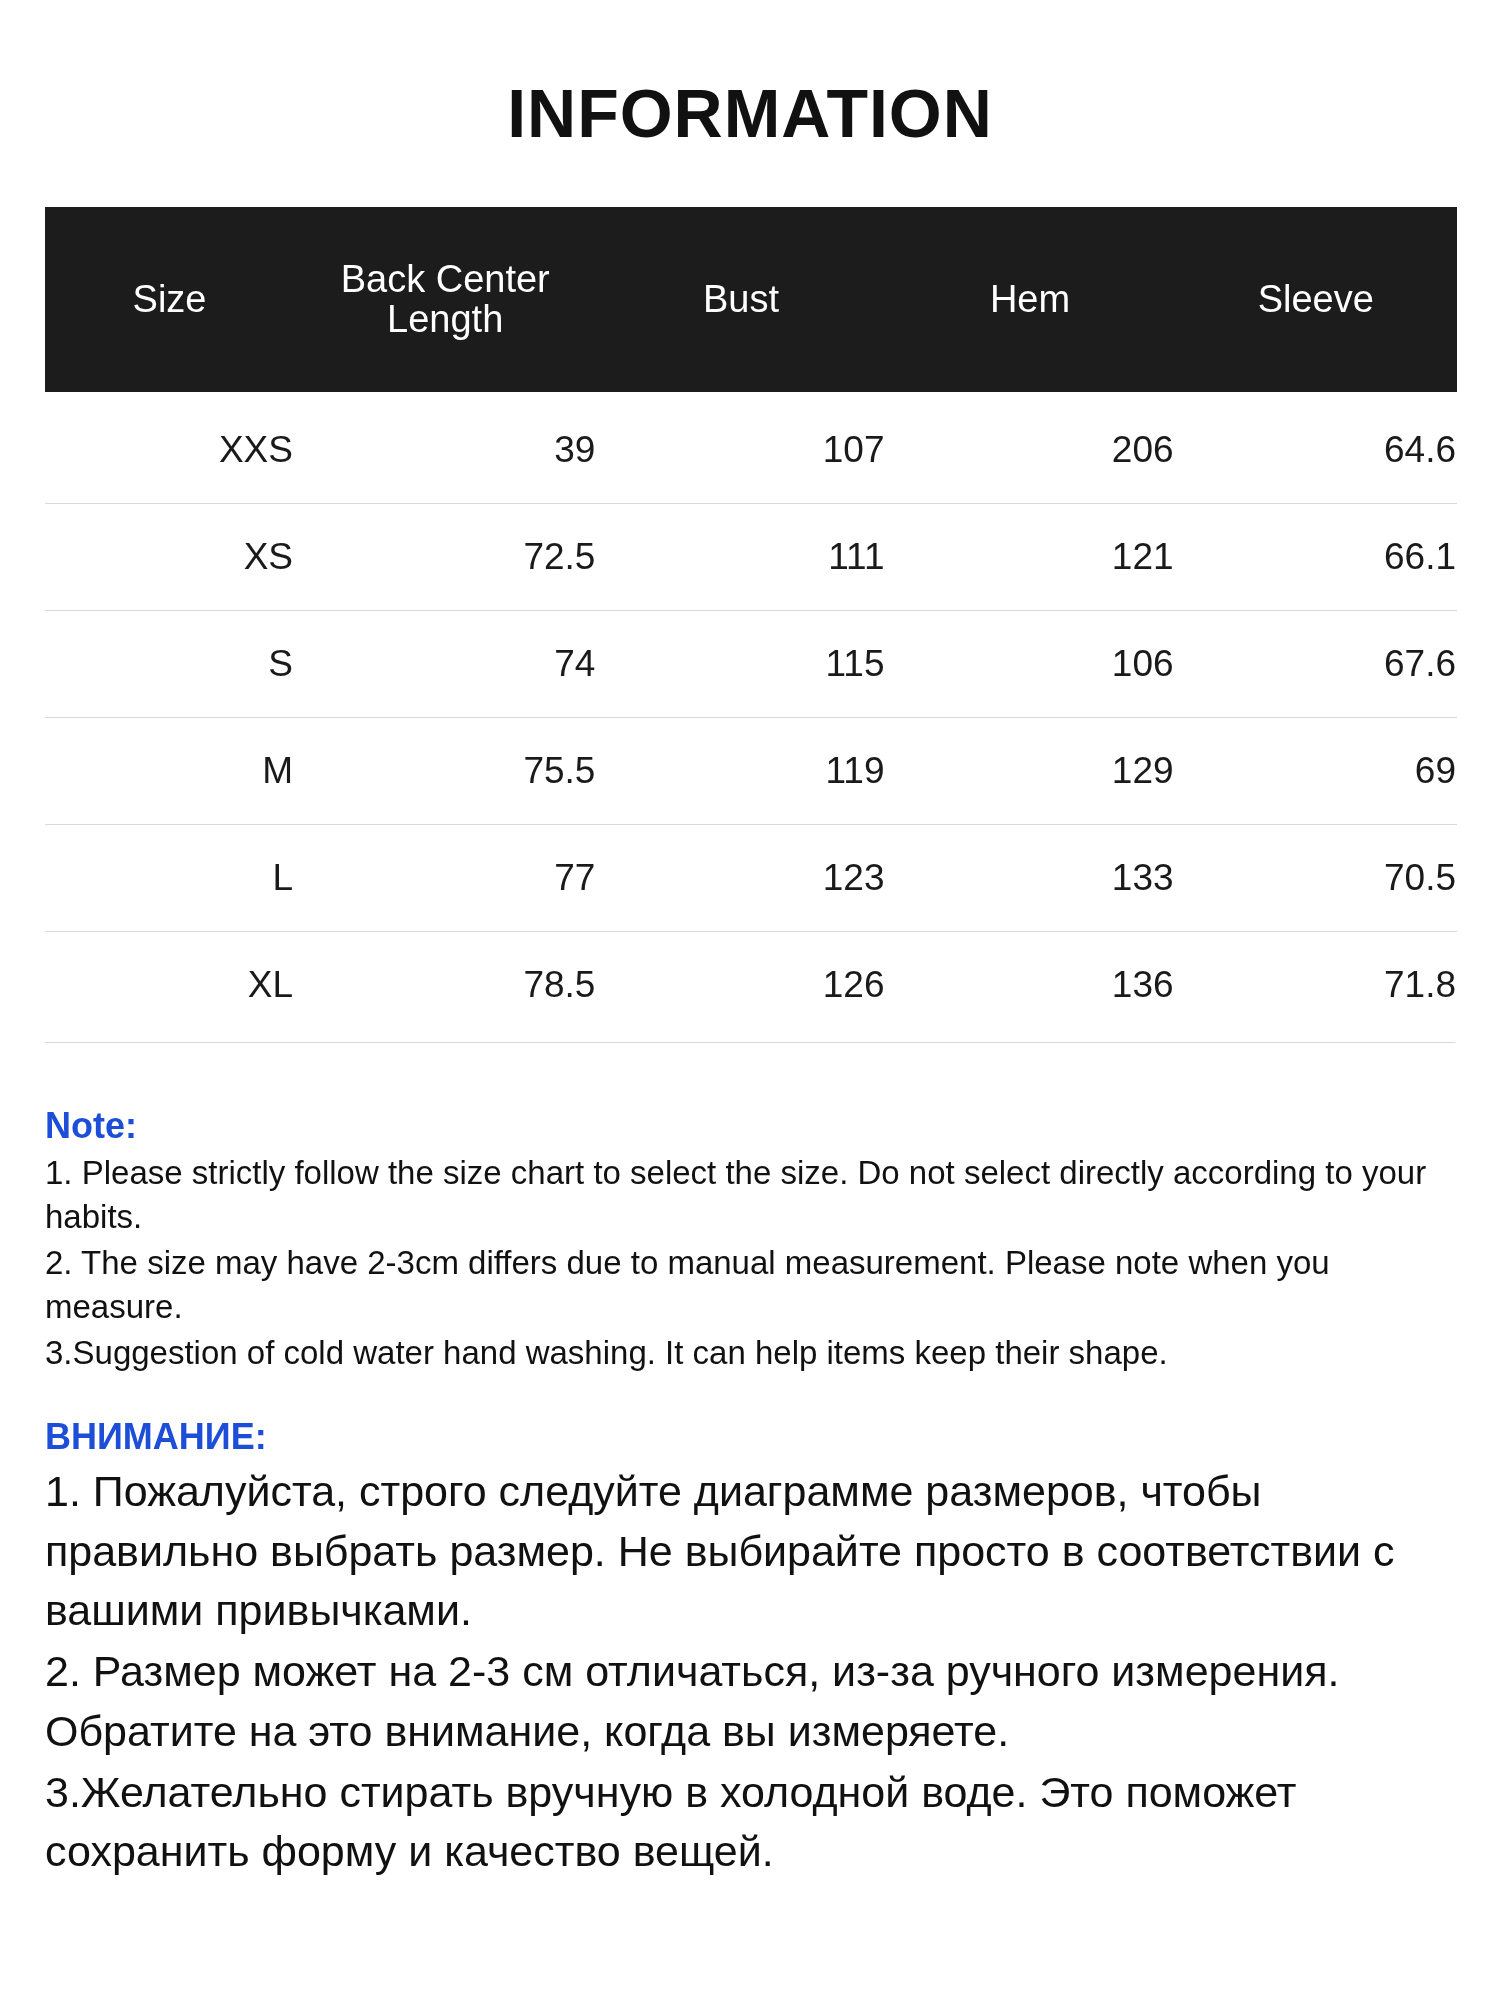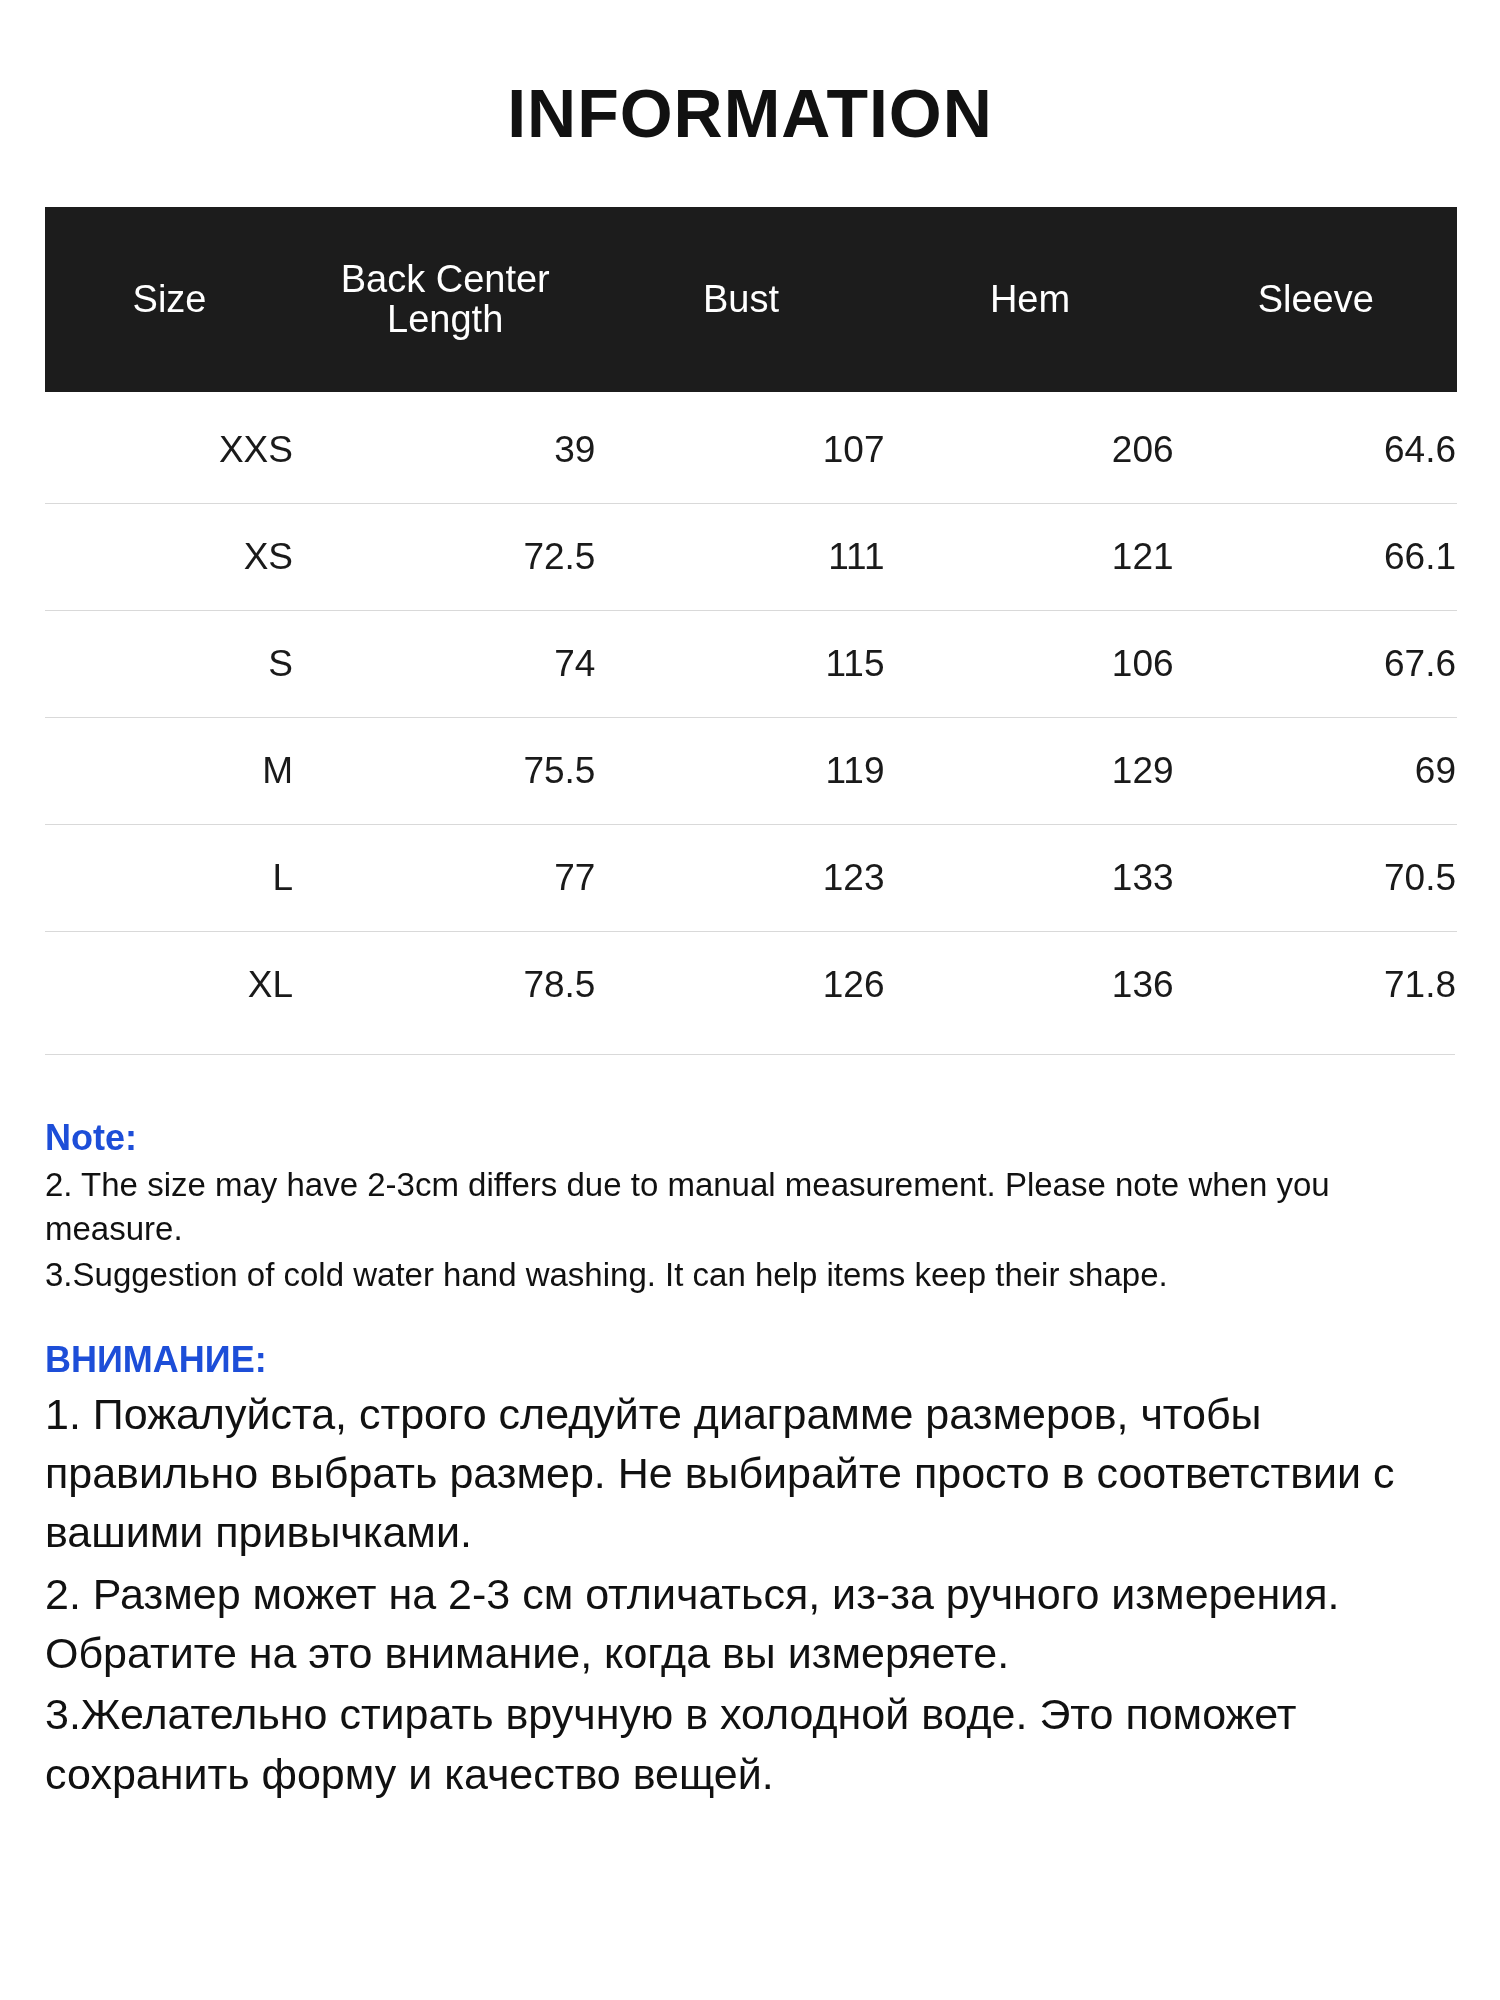--- a/index.html
+++ b/index.html
@@ -61,21 +61,21 @@
     font-weight: normal;
   }
   table.size-table tbody tr:last-child td {
     border-bottom: none;
   }
   table.size-table tbody tr:first-child td {
     padding-top: 6px;
   }
   .table-wrap {
     border-bottom: 1px solid #d9d9d9;
-    padding-bottom: 16px;
+    padding-bottom: 4px;
   }
 
   .notes {
     margin: 62px auto 0 auto;
     width: 1412px;
   }
   .note-head {
     font-size: 36px;
     font-weight: bold;
     margin: 0 0 4px 0;
@@ -157,20 +157,21 @@
           <td>71.8</td>
         </tr>
       </tbody>
     </table>
   </div>
 
   <div class="notes">
 
     <div class="en">
       <div class="note-head">Note:</div>
+      <p class="note-line">1. Please strictly follow the size chart  to select the size. Do not select directly according to your habits.</p>
       <p class="note-line">2. The size may have 2-3cm differs due to manual measurement. Please note when you measure.</p>
       <p class="note-line">3.Suggestion of cold water hand washing. It can help items keep their shape.</p>
     </div>
 
     <div class="block-gap"></div>
 
     <div class="ru">
       <div class="note-head">ВНИМАНИЕ:</div>
       <p class="note-line">1. Пожалуйста, строго следуйте диаграмме размеров, чтобы правильно выбрать размер. Не выбирайте просто в соответствии с вашими привычками.</p>
       <p class="note-line">2. Размер может на 2-3 см отличаться, из-за ручного измерения. Обратите на это внимание, когда вы измеряете.</p>

